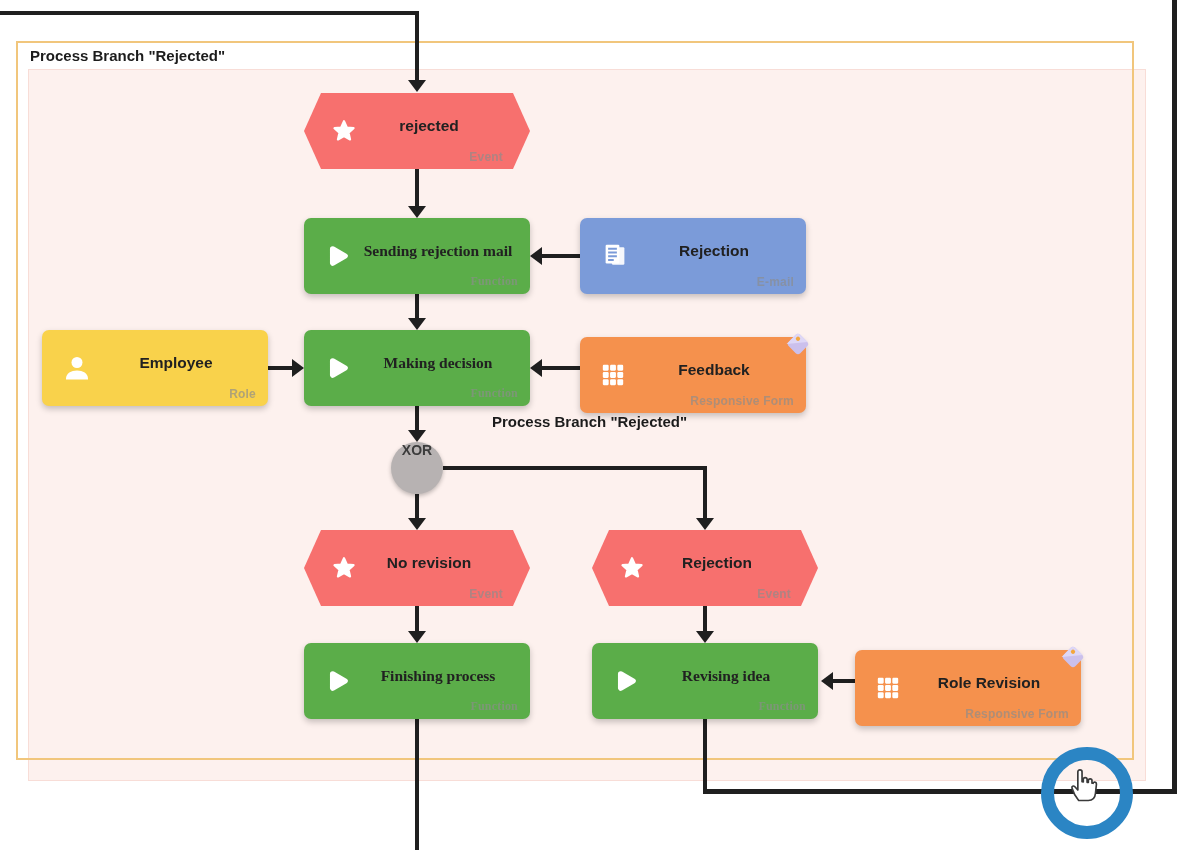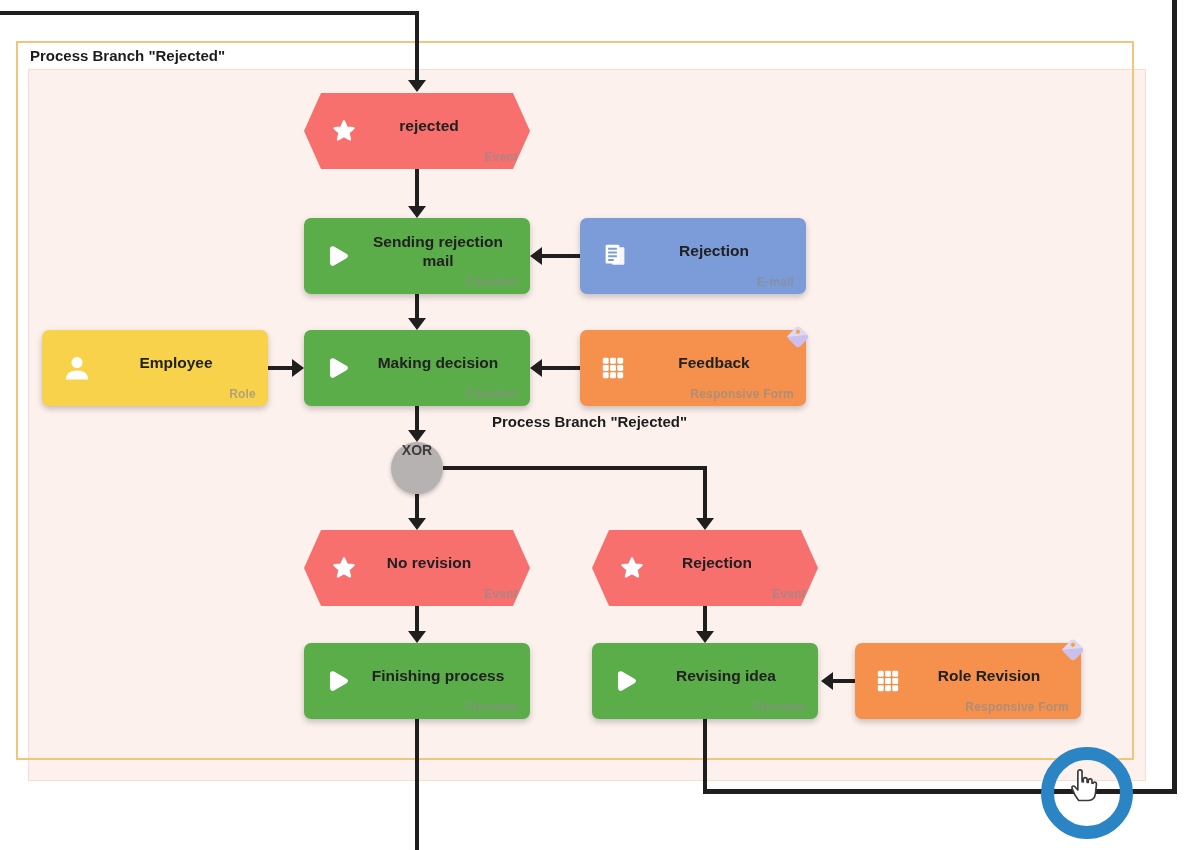--- a/index.html
+++ b/index.html
@@ -23,23 +23,23 @@
   .rectnode{border-radius:7px;box-shadow:0 3px 6px rgba(0,0,0,0.22);}
   .hexnode{clip-path:polygon(17px 0,209px 0,226px 38px,209px 76px,17px 76px,0 38px);
            filter:drop-shadow(0 3px 4px rgba(0,0,0,0.28));}
   .node .icon{position:absolute;left:20px;top:50%;transform:translateY(-50%);display:flex;align-items:center;}
   .hexnode .icon{left:27px;}
   .node .label{position:absolute;left:54px;right:12px;top:0;bottom:10px;display:flex;align-items:center;
                justify-content:center;text-align:center;font-size:15.5px;font-weight:bold;color:#212121;line-height:1.25;}
   .hexnode .label{left:50px;right:26px;}
   .node .badge{position:absolute;right:12px;bottom:5px;font-size:12px;font-weight:bold;
                color:rgba(140,140,140,0.68);letter-spacing:.2px;}
-  .hexnode .badge{right:12px;}
-  .c-event{background:#f7706e;} .c-func{background:#5bad49;} .c-mail{background:#7b9bd9;}
-  .c-role{background:#f9d24b;} .c-form{background:#f5914d;}
+  .hexnode .badge{right:27px;}
+  .c-event{background:#f7706e;} .c-func{background:#5bad49;font-family:Liberation Serif, serif;} .c-mail{background:#7b9bd9;}
+  .c-role{background:#f9d24b;} .c-form{background:#f5914d;margin-top:7px;}
   .tag{position:absolute;top:-7px;right:-6px;width:28px;height:28px;z-index:6;}
   
   .gateway{position:absolute;left:391px;top:442px;width:52px;height:52px;border-radius:50%;
            background:#b7b2b2;box-shadow:0 2px 4px rgba(0,0,0,0.25);display:flex;align-items:flex-start;
            justify-content:center;font-size:14px;font-weight:bold;color:#3c3c3c;z-index:5;}
   
   .cursor-ring{position:absolute;left:1041px;top:747px;width:92px;height:92px;border:13px solid #2b85c4;
                border-radius:50%;box-sizing:border-box;z-index:10;}
   .hand{position:absolute;left:1066px;top:762px;z-index:11;}
 </style>

